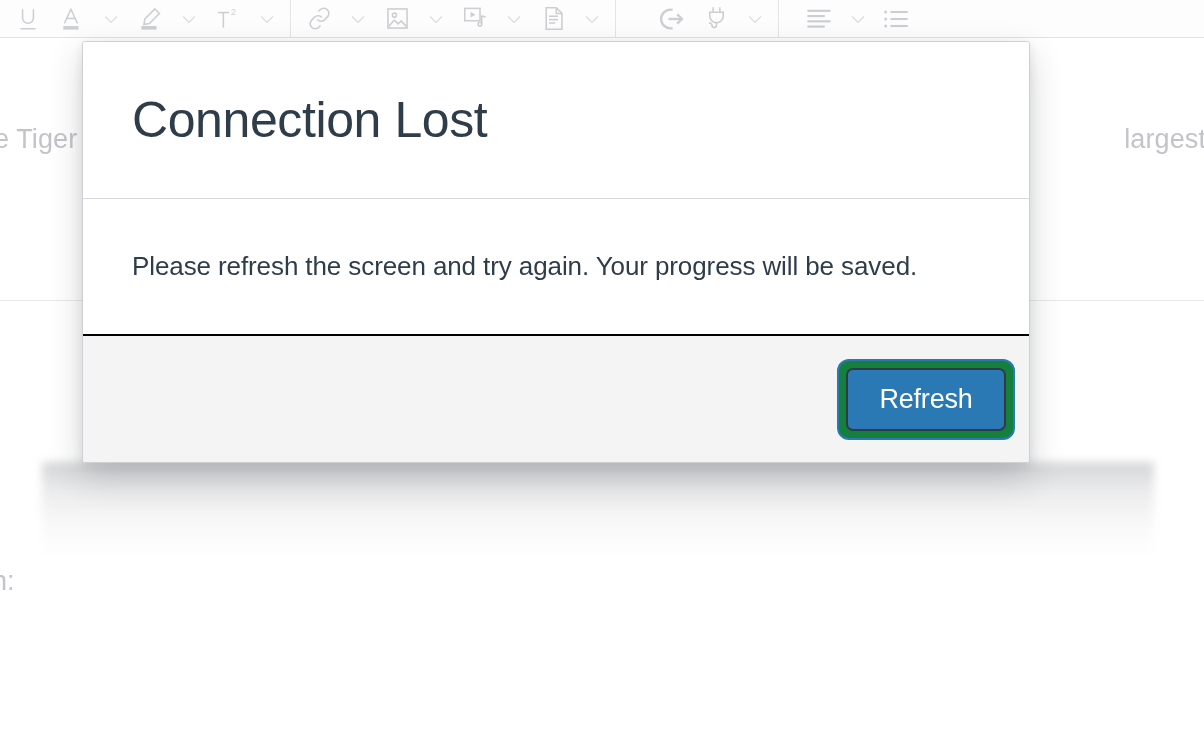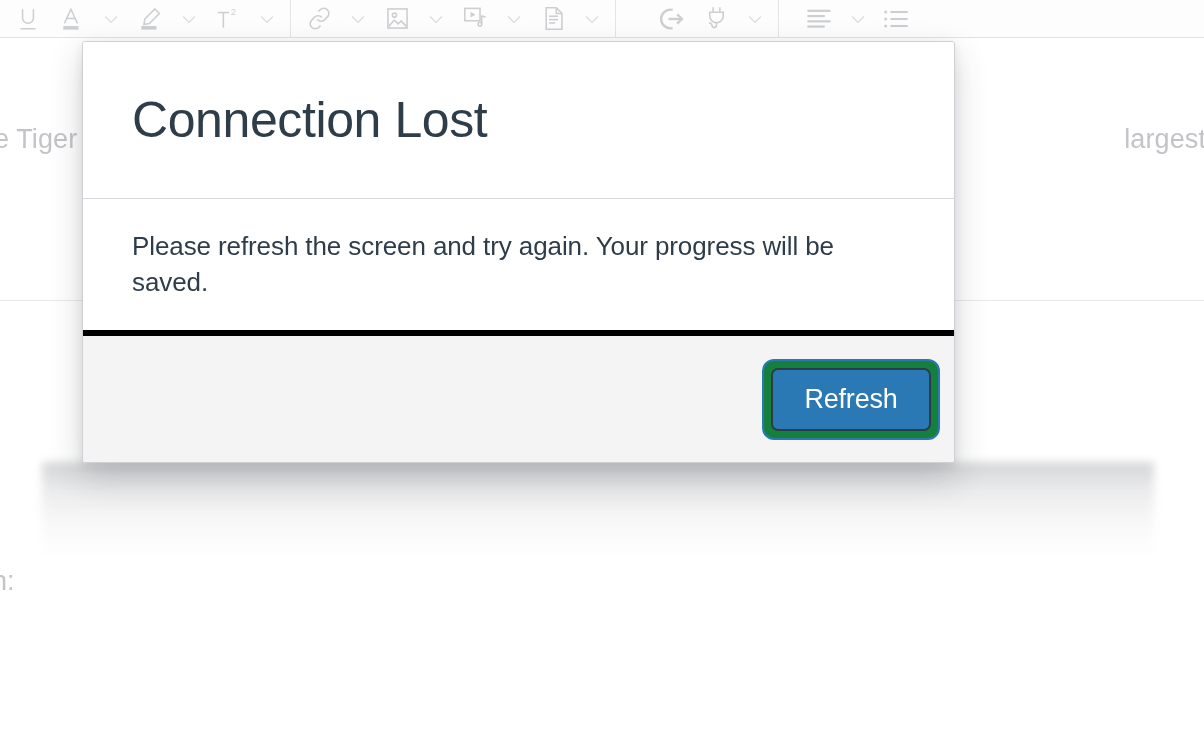--- a/index.html
+++ b/index.html
@@ -87,21 +87,21 @@
     height: 1px;
     background: #e9e9ec;
   }
   .doc-rule-1 { top: 300px; }
 
   
   .dialog {
     position: absolute;
     left: 82px;
     top: 41px;
-    width: 873px;
+    width: 948px;
     height: 422px;
     background: #ffffff;
     border: 1px solid #cfd0d4;
     border-radius: 3px;
     box-shadow: 0 14px 34px rgba(40,44,52,0.20),
                 0 3px 10px rgba(40,44,52,0.10);
     display: flex;
     flex-direction: column;
     overflow: hidden;
   }
@@ -118,21 +118,21 @@
   .dialog-title {
     font-size: 50px;
     font-weight: 400;
     color: #2f3d4a;
     letter-spacing: -0.4px;
     line-height: 1.1;
   }
 
   .dialog-body {
     flex: 1 1 auto;
-    border-bottom: 6px solid #000000;
+    border-bottom: 2px solid #000000;
     display: flex;
     align-items: center;
     padding: 0 49px;
     background: #ffffff;
   }
   .dialog-message {
     font-size: 26px;
     font-weight: 400;
     color: #2f3d4a;
     line-height: 1.35;

